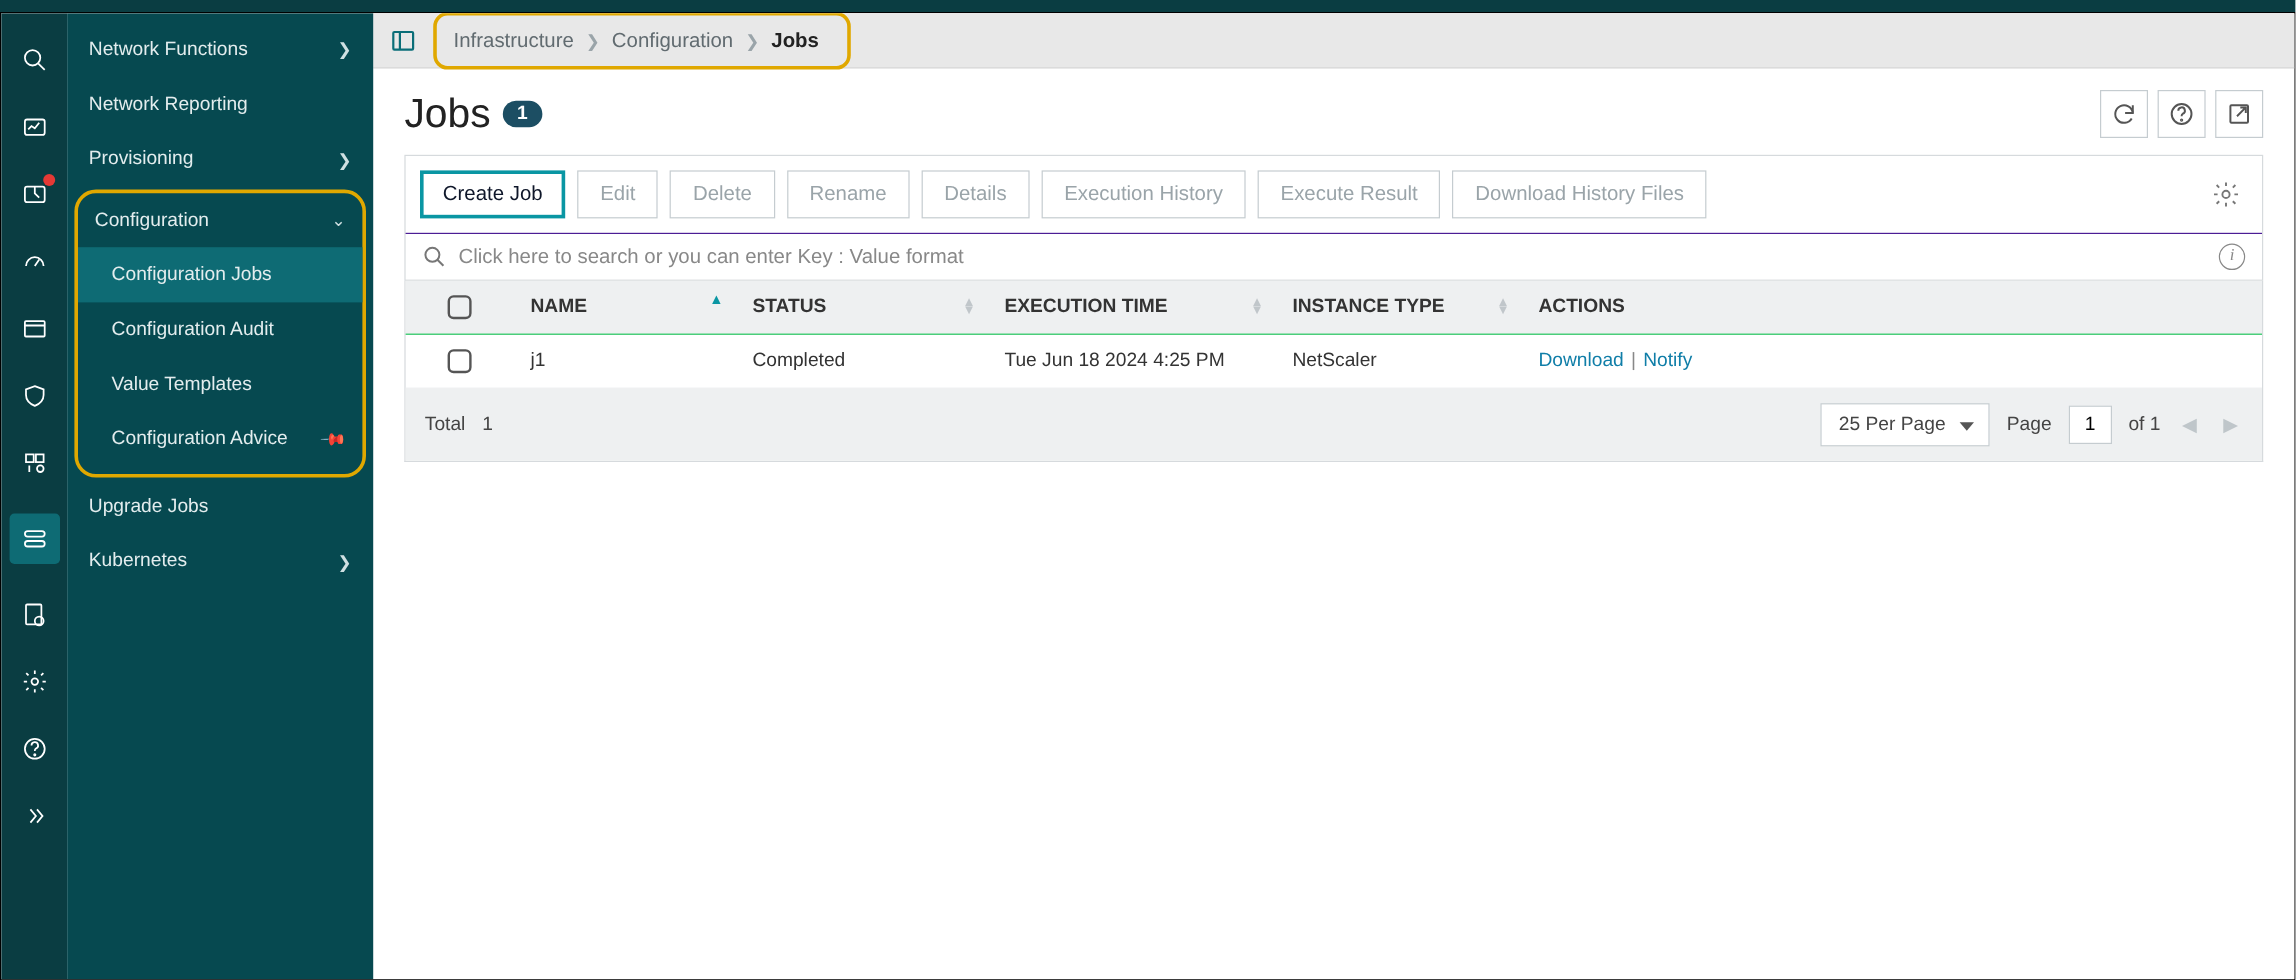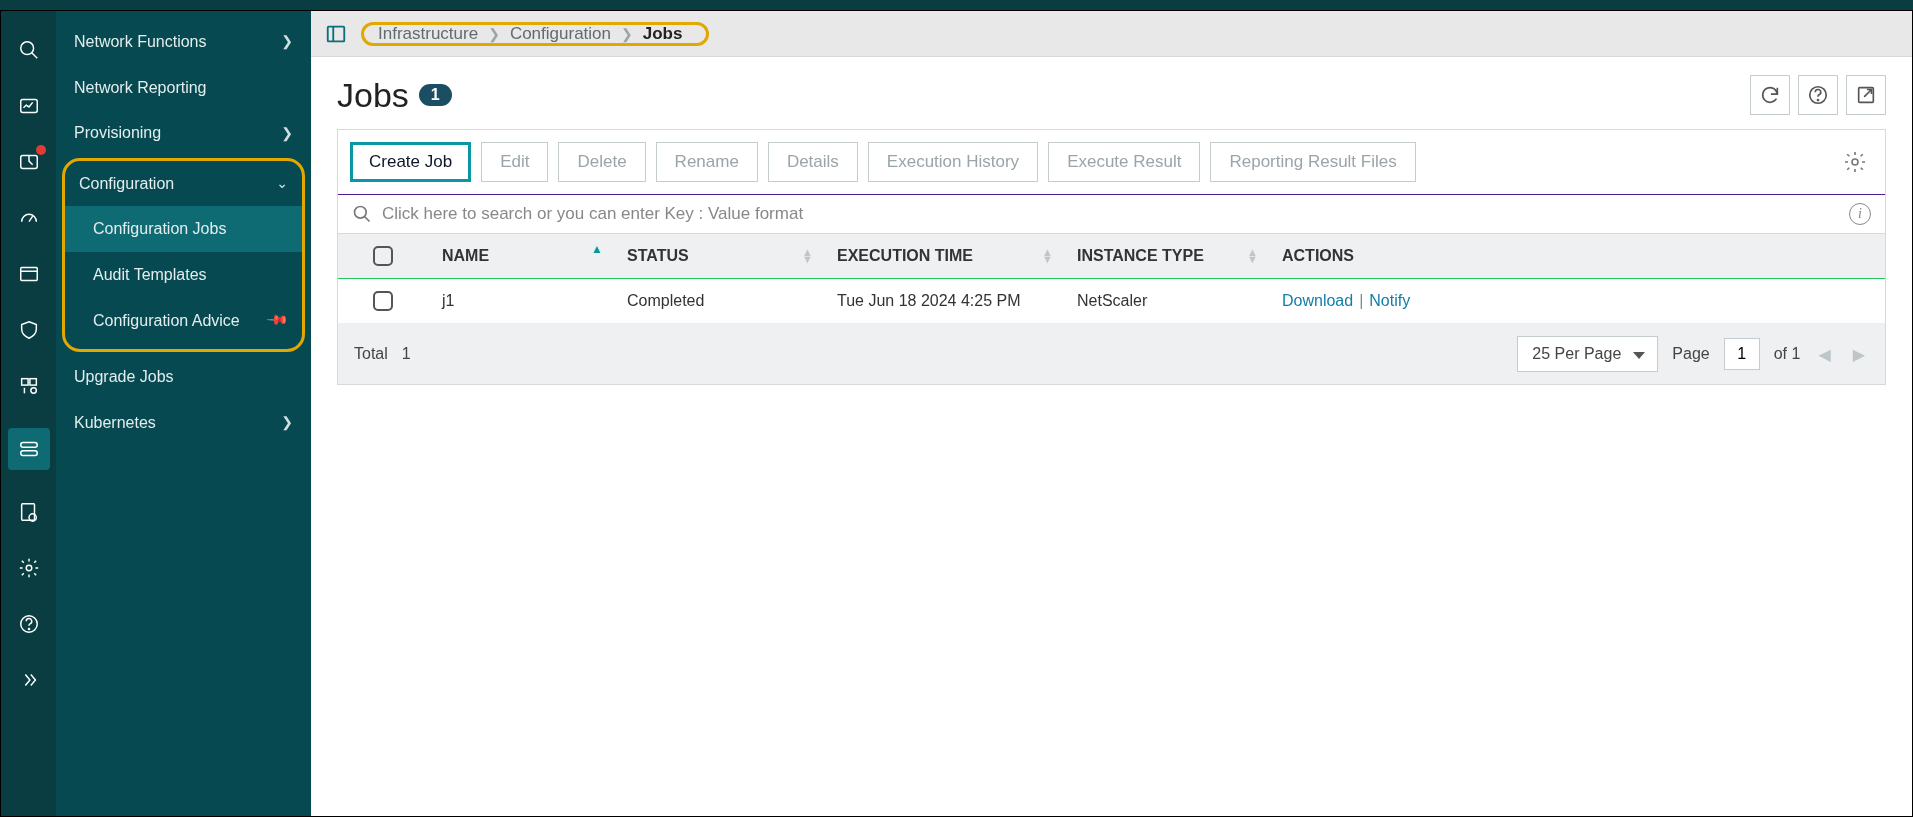--- a/index.html
+++ b/index.html
@@ -28,21 +28,21 @@
   .highlight-box .nav-item { padding:12px 14px; }
   .pin-icon { color:#fff; font-size:14px; transform: rotate(45deg); }
 
   
   .main { flex:1; background:#fff; display:flex; flex-direction:column; }
 
   
   .crumb-bar { height:46px; background:#e8e8e8; border-bottom:1px solid #d8d8d8; display:flex; align-items:center; padding:0 14px; gap:14px; }
   .panel-toggle { width:22px; height:22px; display:flex; align-items:center; justify-content:center; }
   .panel-toggle svg { stroke:#0a6e78; stroke-width:2; fill:none; }
-  .crumbs { display:flex; align-items:center; gap:10px; border:3px solid #e0a800; border-radius:12px; padding:6px 24px 6px 14px; height:24px; }
+  .crumbs { display:flex; align-items:center; gap:10px; border:3px solid #e0a800; border-radius:12px; padding:6px 24px 6px 14px; height:48px; }
   .crumb { color:#616b70; font-size:17px; cursor:pointer; }
   .crumb.current { color:#222; font-weight:700; }
   .crumb-sep { color:#9aa4a9; font-size:14px; }
 
   .content { padding:18px 26px; flex:1; display:flex; flex-direction:column; }
 
   .page-head { display:flex; align-items:center; justify-content:space-between; margin-bottom:14px; }
   .page-title-wrap { display:flex; align-items:center; gap:10px; }
   .page-title { font-size:34px; font-weight:400; color:#222; }
   .count-badge { background:#1c4e63; color:#fff; border-radius:14px; padding:2px 12px; font-size:16px; font-weight:600; }
@@ -191,21 +191,24 @@
     <div class="highlight-box">
       <div class="nav-item">
         <span>Configuration</span>
         <span class="chev">⌄</span>
       </div>
       <div class="nav-sub">
         <div class="sub-item active">
           <span>Configuration Jobs</span>
         </div>
         <div class="sub-item">
-          <span>Audit Templates</span>
+          <span>Configuration Audit</span>
+        </div>
+        <div class="sub-item">
+          <span>Value Templates</span>
         </div>
         <div class="sub-item">
           <span>Configuration Advice</span>
           <span class="pin-icon">📌</span>
         </div>
       </div>
     </div>
 
     <div class="nav-item">
       <span>Upgrade Jobs</span>
@@ -264,21 +267,21 @@
 
       <div class="toolbar-area">
         <div class="action-row">
           <button class="btn primary">Create Job</button>
           <button class="btn" disabled="">Edit</button>
           <button class="btn" disabled="">Delete</button>
           <button class="btn" disabled="">Rename</button>
           <button class="btn" disabled="">Details</button>
           <button class="btn" disabled="">Execution History</button>
           <button class="btn" disabled="">Execute Result</button>
-          <button class="btn" disabled="">Reporting Result Files</button>
+          <button class="btn" disabled="">Download History Files</button>
           <div class="spacer"></div>
           <div class="gear-btn">
               <svg viewBox="0 0 24 24">
                 <circle cx="12" cy="12" r="3"></circle>
                 <path d="M12 2v3M12 19v3M4.2 4.2l2.1 2.1M17.7 17.7l2.1 2.1M2 12h3M19 12h3M4.2 19.8l2.1-2.1M17.7 6.3l2.1-2.1"></path>
               </svg>
             </div>
         </div>
         <div class="search-row">
           <svg class="srch" viewBox="0 0 24 24">

